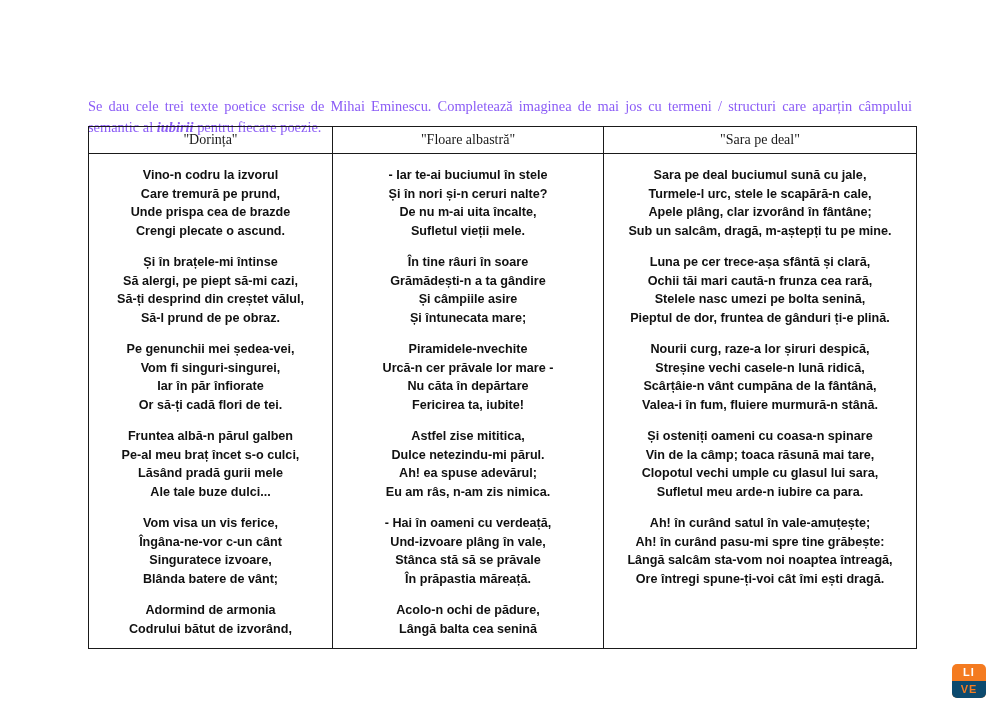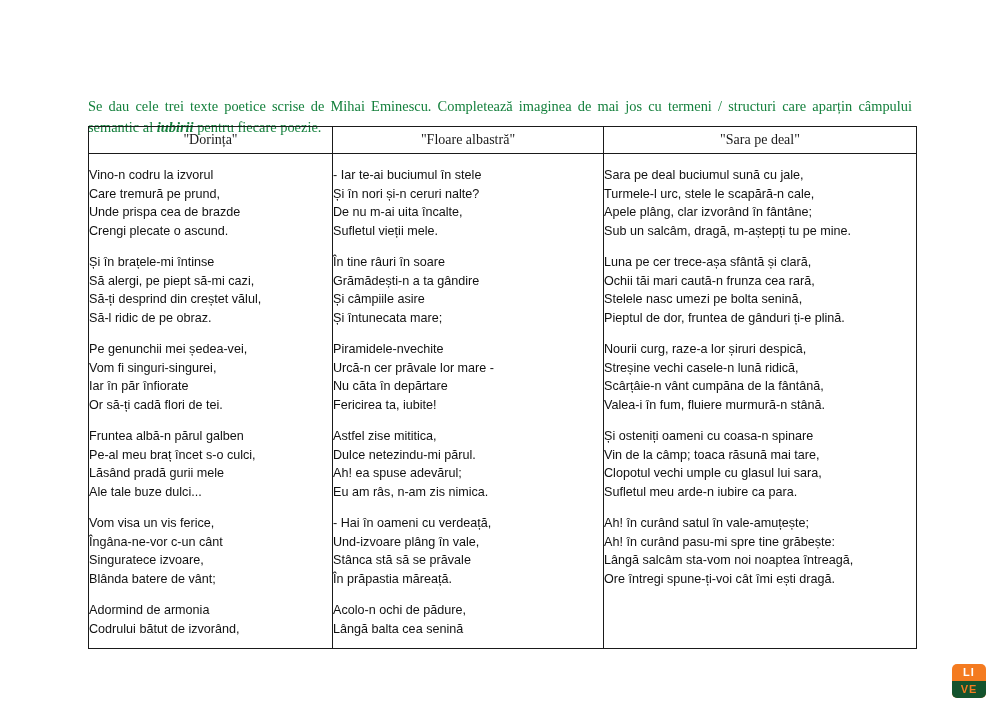--- a/index.html
+++ b/index.html
@@ -24,21 +24,21 @@
   }
   .intro {
     position: absolute;
     left: 88px;
     top: 82px;
     width: 824px;
     font-family: "Liberation Serif", serif;
     font-size: 14.4px;
     line-height: 1.45;
     text-align: justify;
-    color: #15803d;
+    color: #8b5cf6;
   }
   .intro .em {
     font-weight: bold;
     font-style: italic;
   }
   table.poems {
     position: absolute;
     left: 88px;
     top: 126px;
     width: 825px;
@@ -52,21 +52,23 @@
   }
   table.poems th {
     height: 26px;
     font-family: "Liberation Serif", serif;
     font-size: 14px;
     font-weight: normal;
     text-align: center;
     vertical-align: middle;
   }
   table.poems td {
-    padding: 12px 6px 10px 0;
+    padding: 12px 6px 10px 6px;
+    text-align: center;
+    font-weight: bold;
   }
   .stanzas {
     font-family: "Liberation Sans", sans-serif;
     font-size: 12.6px;
     line-height: 1.47;
     color: #111111;
   }
   .stanza {
     margin: 0 0 13px 0;
     white-space: pre-line;
@@ -106,21 +108,21 @@
     font-size: 11px;
     font-weight: bold;
     line-height: 17px;
     text-align: center;
     letter-spacing: 1px;
   }
   .logo-badge .ve {
     position: absolute;
     left: 0; top: 17px;
     width: 34px; height: 17px;
-    background: #14532d;
+    background: #0c4a6e;
     color: #f47b20;
     font-family: "Liberation Sans", sans-serif;
     font-size: 11px;
     font-weight: bold;
     line-height: 17px;
     text-align: center;
     letter-spacing: 1px;
   }
   .logo-text {
     font-family: "Liberation Sans", sans-serif;
@@ -149,21 +151,21 @@
       <tr>
         <td class="col-1">
           <div class="stanzas">
             <p class="stanza">Vino-n codru la izvorul
 Care tremură pe prund,
 Unde prispa cea de brazde
 Crengi plecate o ascund.</p>
             <p class="stanza">Și în brațele-mi întinse
 Să alergi, pe piept să-mi cazi,
 Să-ți desprind din creștet vălul,
-Să-l ridic de pe obraz.</p>
+Să-l prund de pe obraz.</p>
             <p class="stanza">Pe genunchii mei ședea-vei,
 Vom fi singuri-singurei,
 Iar în păr înfiorate
 Or să-ți cadă flori de tei.</p>
             <p class="stanza">Fruntea albă-n părul galben
 Pe-al meu braț încet s-o culci,
 Lăsând pradă gurii mele
 Ale tale buze dulci...</p>
             <p class="stanza">Vom visa un vis ferice,
 Îngâna-ne-vor c-un cânt

